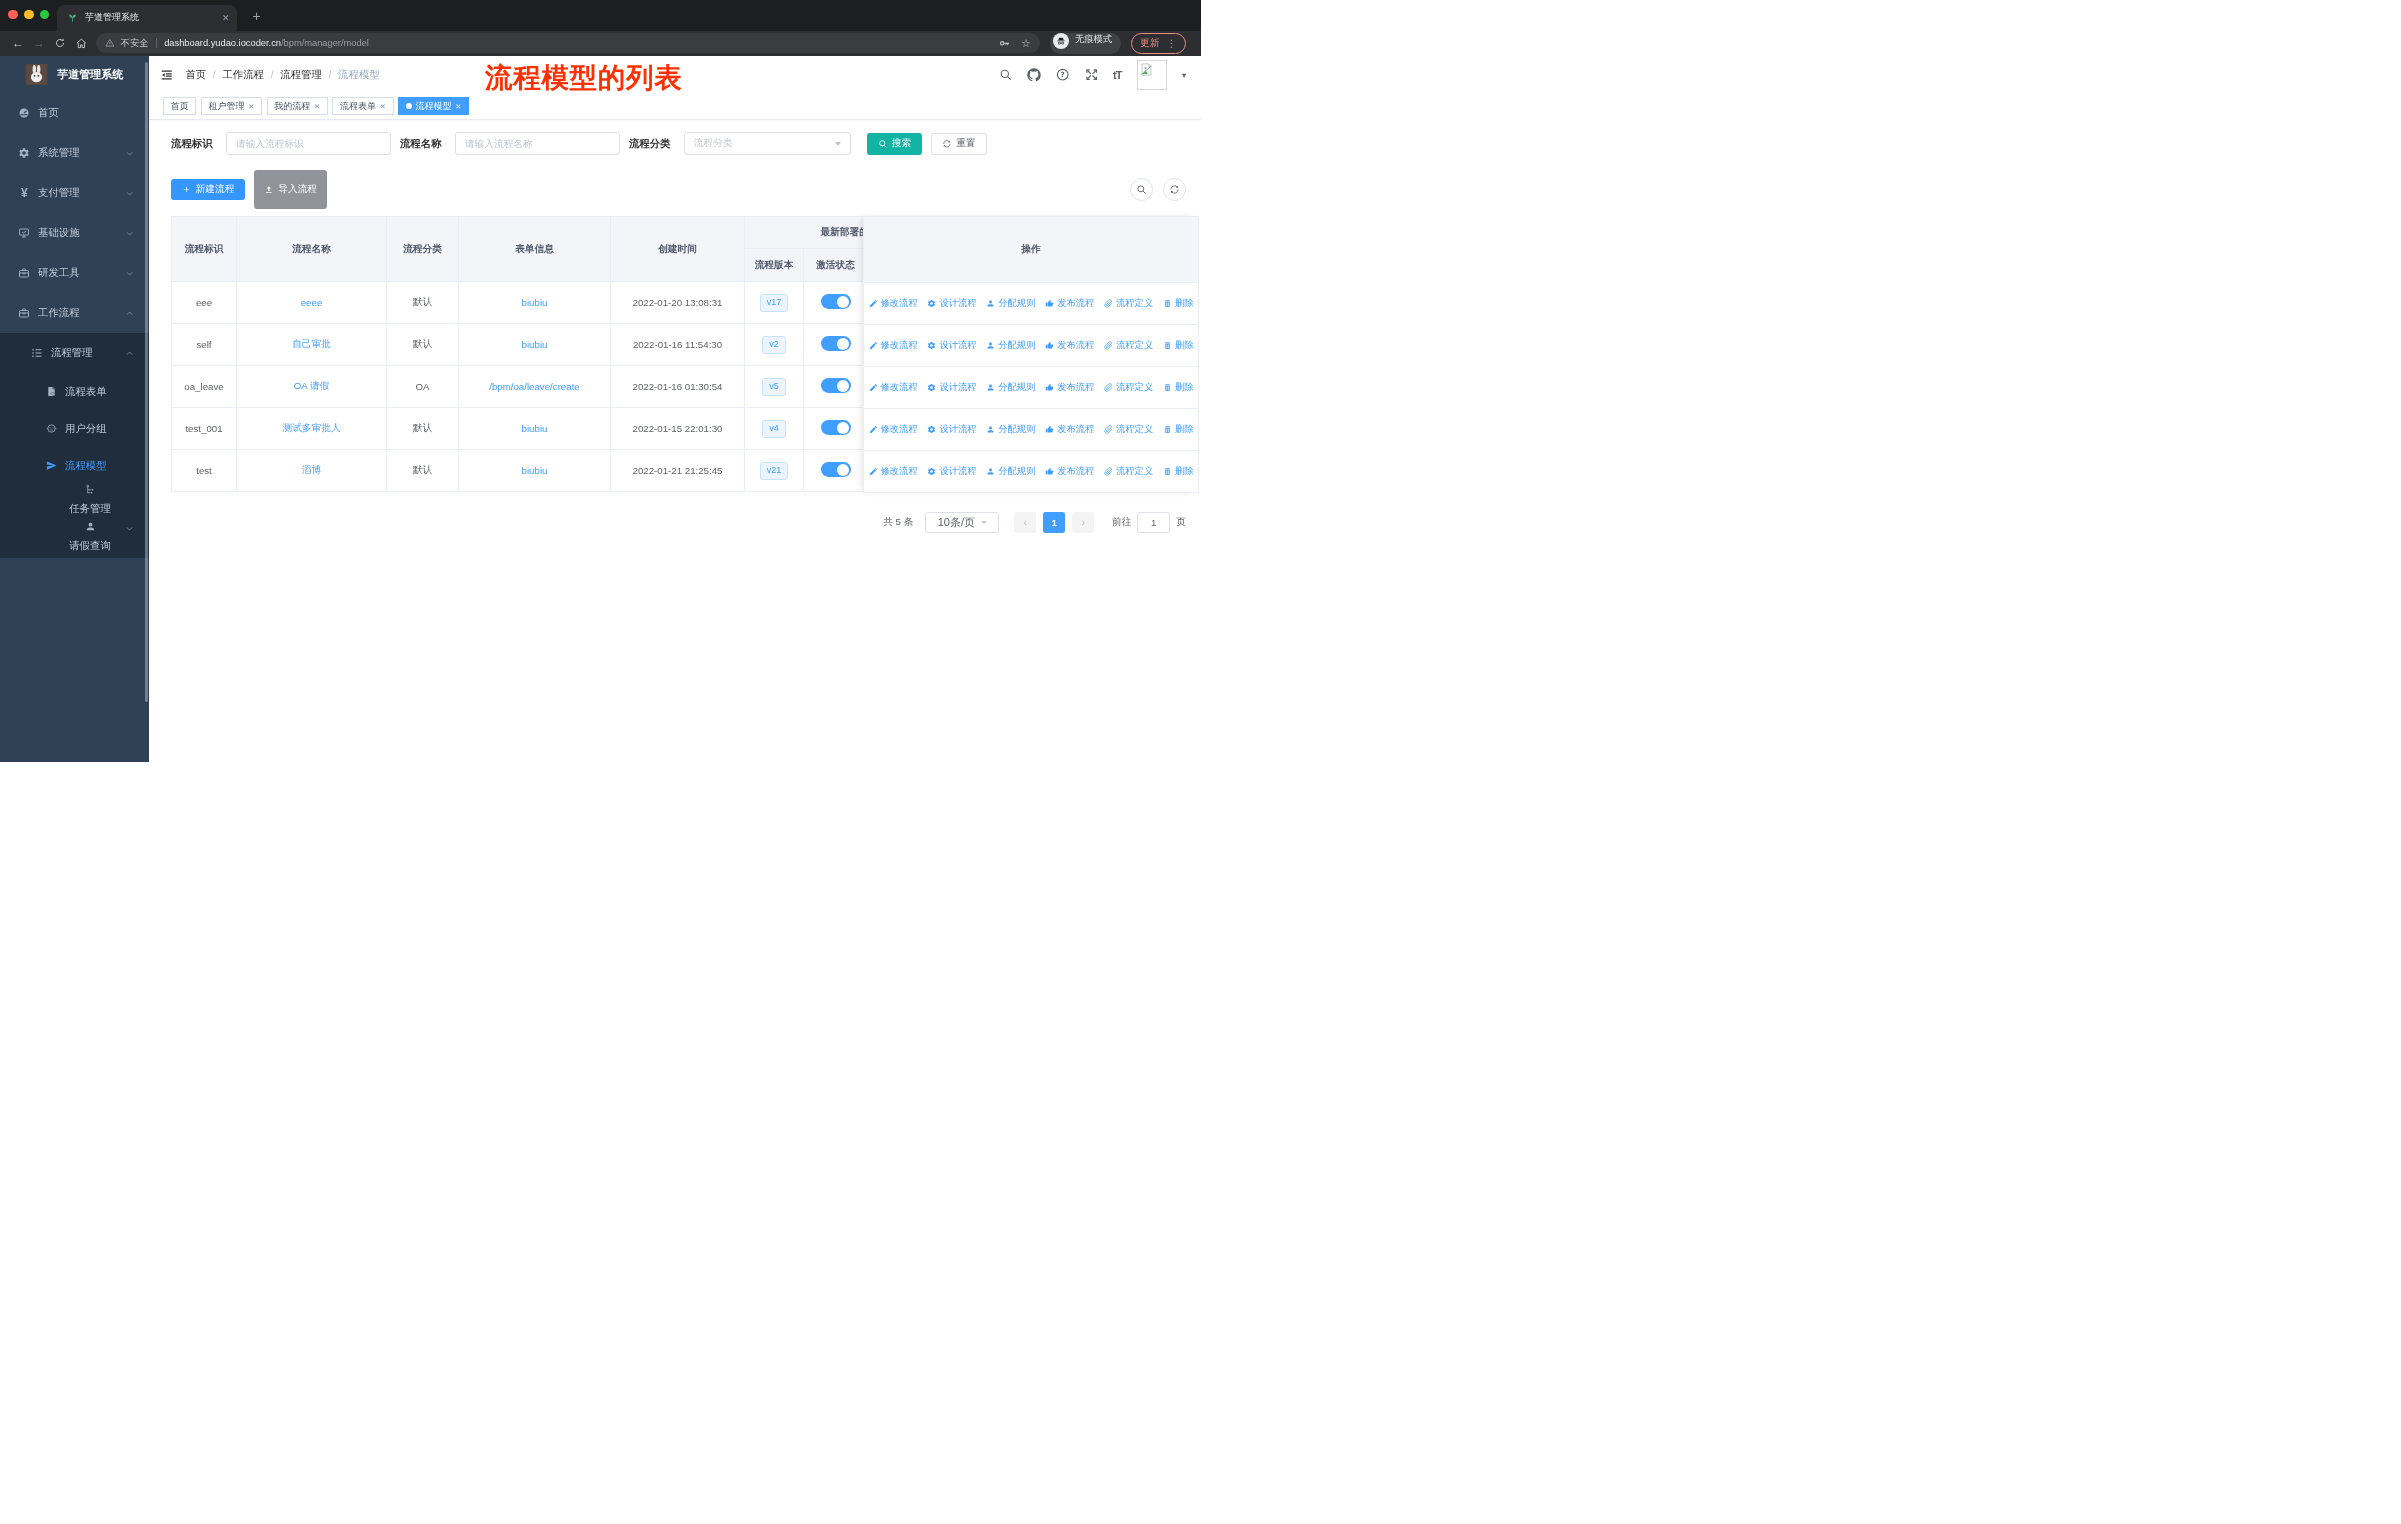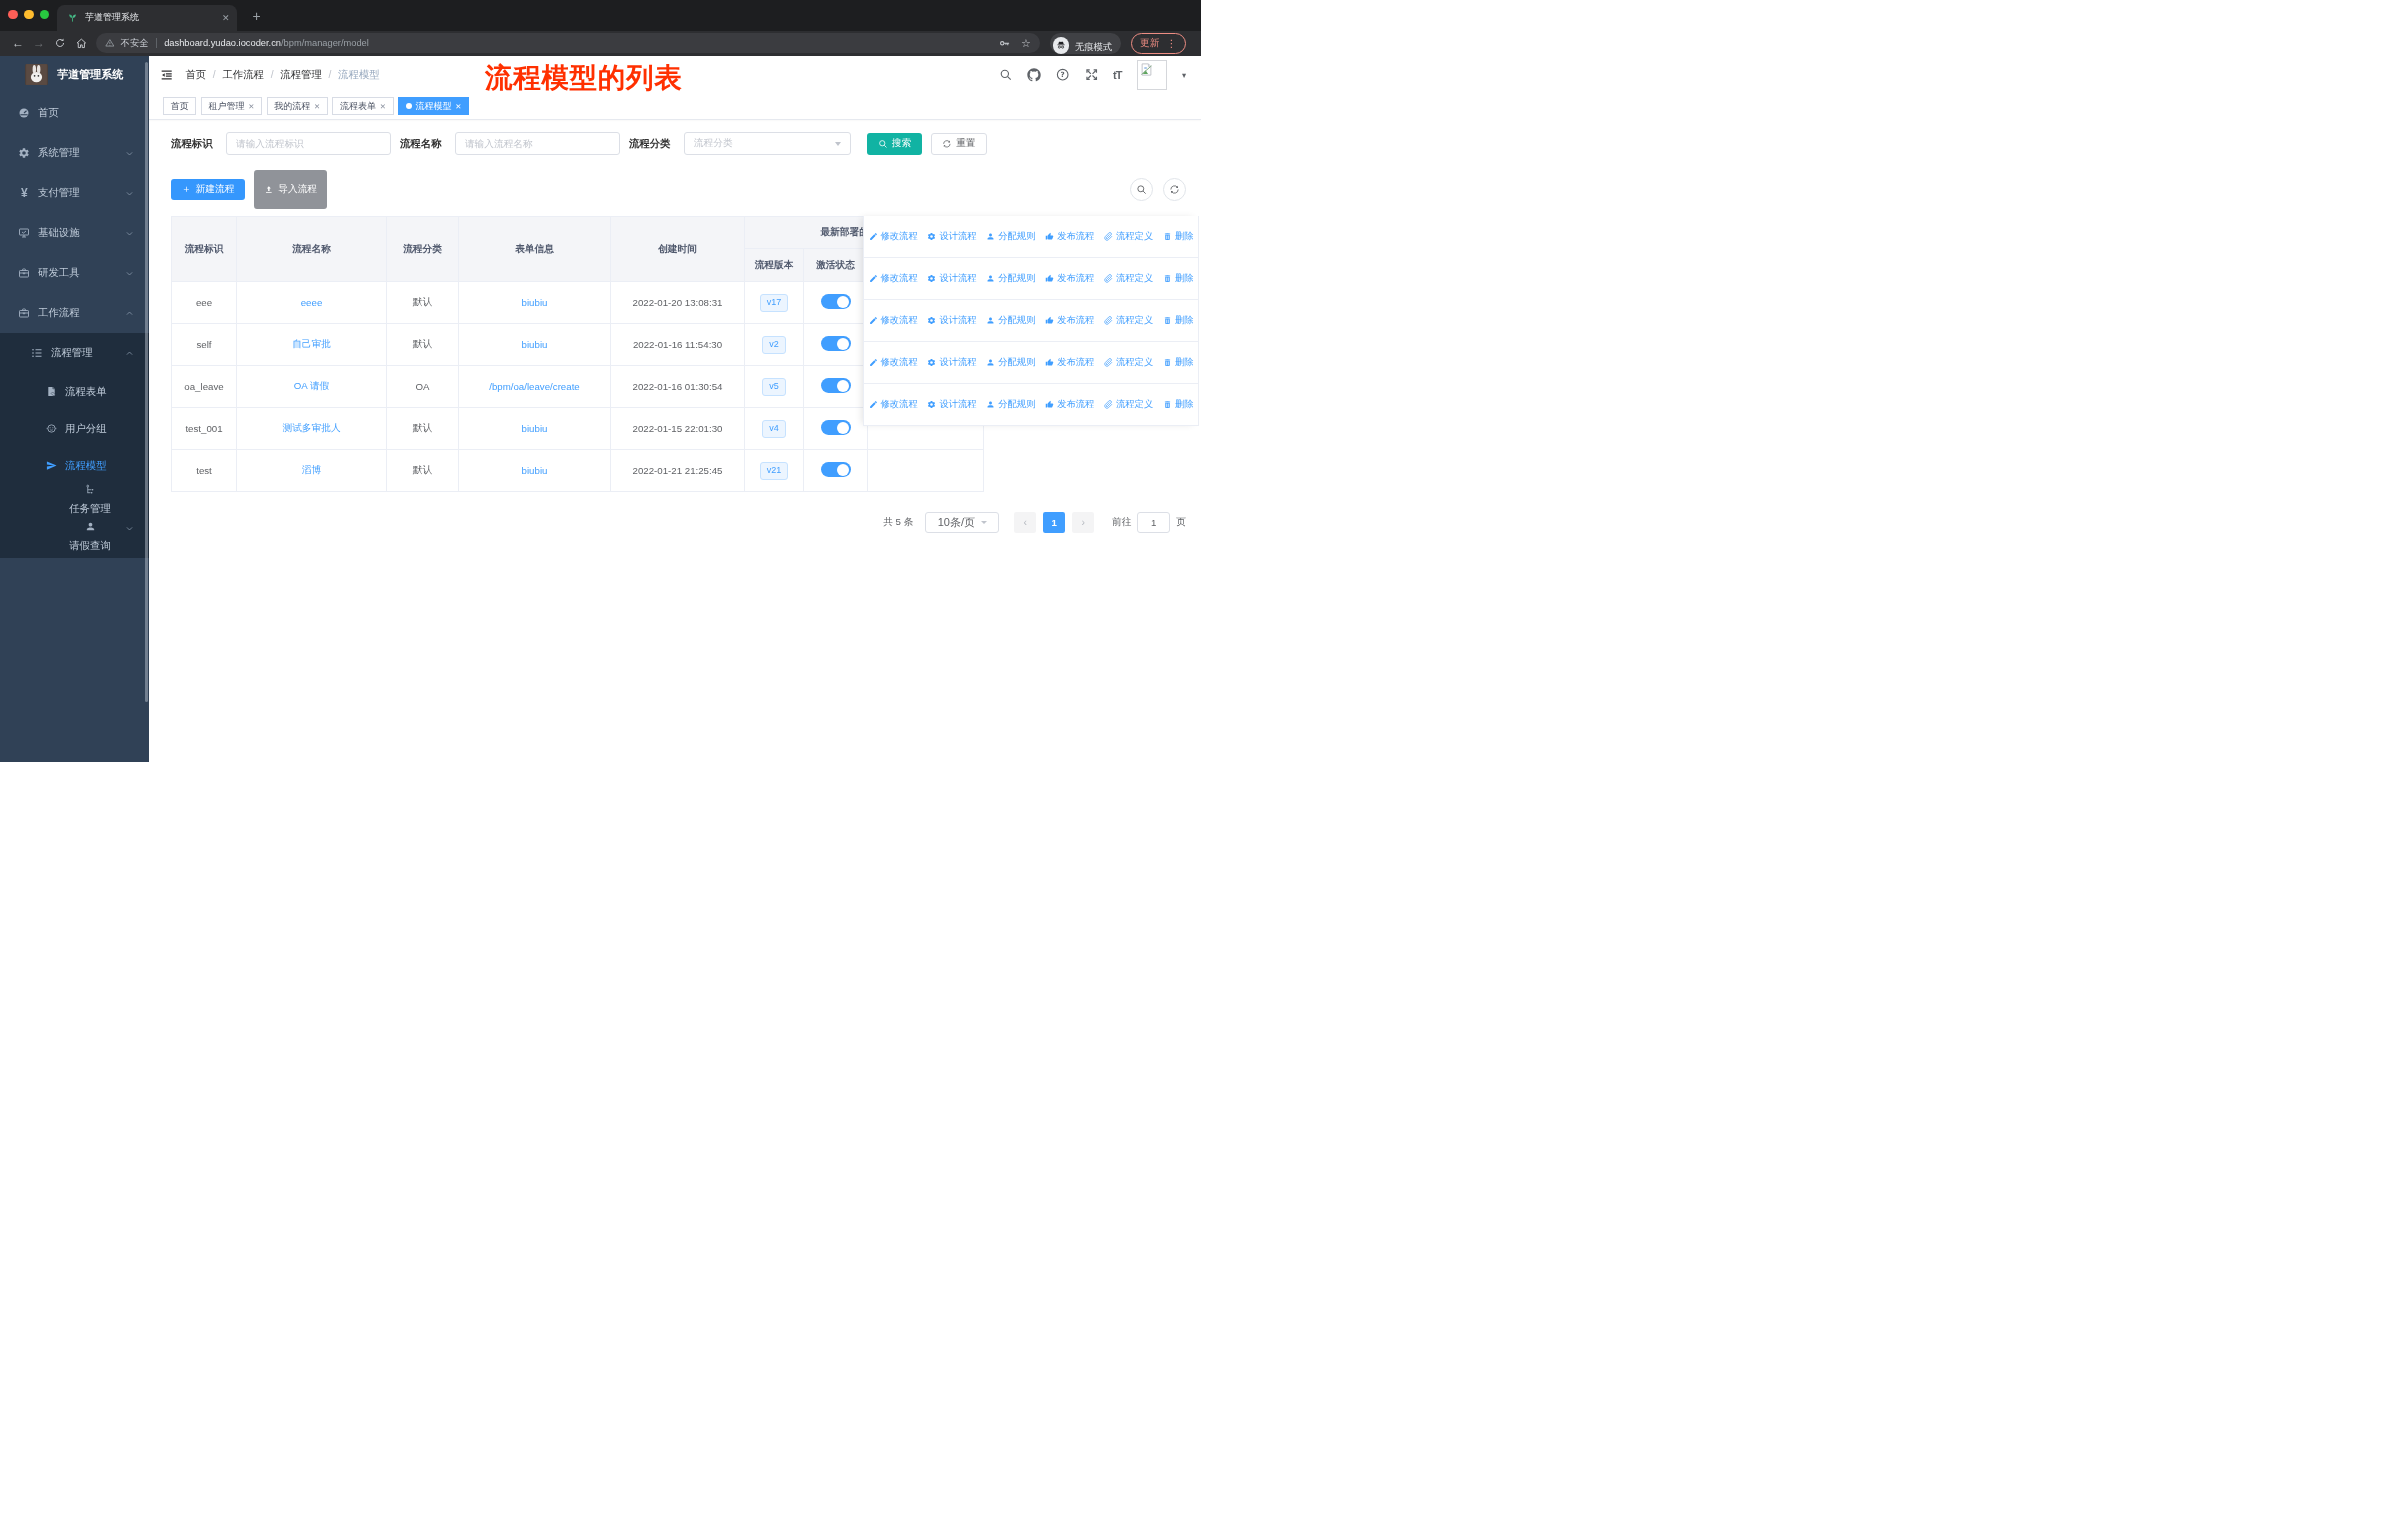--- a/index.html
+++ b/index.html
@@ -18,21 +18,21 @@
   .newtab { position:absolute; left:247px; top:7.4px; color:#9aa0a6; font-size:14px; line-height:19.4px; width:19.4px; text-align:center; }
   .toolbar { position:absolute; top:30.5px; left:0; right:0; height:25px; background:#2d2e31; display:flex; align-items:center; padding:0 7.4px; }
   .navbtn { width:21px; height:21px; display:flex; align-items:center; justify-content:center; color:#c6c9ce; font-size:12px; }
   .navbtn.dim { color:#6e7174; }
   .omnibox { margin-left:4.5px; width:944px; height:20px; background:#3b3c40; border-radius:10.4px; display:flex; align-items:center; padding:0 9px; gap:6px; color:#e8eaed; font-size:9.3px; }
   .sec-label { color:#c7cbd1; }
   .omni-sep { width:0.7px; height:10.4px; background:#5f6368; margin:0 1.5px; }
   .url-host { color:#e8eaed; } .url-path { color:#9aa0a6; }
   .omni-right { margin-left:auto; display:flex; align-items:center; gap:10.4px; color:#c6c9ce; }
   .star-ic { font-size:11px; color:#c6c9ce; }
-  .incog-chip { margin-left:9.7px; height:21px; background:#404145; border-radius:10.4px; display:flex; align-items:flex-end; gap:6px; padding:0 9px 0 3px; color:#e8eaed; font-size:9.3px; }
+  .incog-chip { margin-left:9.7px; height:21px; background:#404145; border-radius:10.4px; display:flex; align-items:flex-start; gap:6px; padding:0 9px 0 3px; color:#e8eaed; font-size:9.3px; }
   .incog-badge { width:16.4px; height:16.4px; border-radius:50%; background:#e8eaed; display:flex; align-items:center; justify-content:center; }
   .update-pill { margin-left:9.7px; height:21px; border:1.1px solid #ee8d83; border-radius:11px; display:flex; align-items:center; gap:6.7px; padding:0 8.2px; color:#ee8d83; font-size:9.7px; }
   .kebab { font-size:10.4px; color:#ee8d83; letter-spacing:0; }
 
   
   .app { position:absolute; top:56px; left:0; right:0; bottom:0; }
   .sidebar { position:absolute; left:0; top:0; bottom:0; width:149px; background:#304156; overflow:hidden; }
   .side-scroll { position:absolute; right:0.7px; top:6px; width:3px; height:640px; background:rgba(195,205,216,.45); border-radius:1.5px; }
   .side-logo { height:37px; display:flex; align-items:center; padding-left:24.6px; gap:9.7px; }
   .logo-img { width:23px; height:21px; border-radius:1.5px; background:#4a3f3a; display:flex; align-items:center; justify-content:center; overflow:hidden; }
@@ -661,20 +661,21 @@
             <td><a class="tlink">biubiu</a></td>
             <td>2022-01-21 21:25:45</td>
             <td><span class="vbadge">v21</span></td>
             <td><span class="toggle"><span class="knob"></span></span></td>
             <td></td>
           </tr>
         </tbody>
           </table>
 
         <div class="fixed-col">
+          <div class="fhd">操作</div>
           <div class="fcell">
             <a class="op">
                 <svg width="9" height="9" viewBox="0 0 12 12">
                   <use href="#i-edit"></use>
                 </svg>
                 <span>修改流程</span>
               </a>
             <a class="op">
                 <svg width="9" height="9" viewBox="0 0 12 12">
                   <use href="#i-gear"></use>

